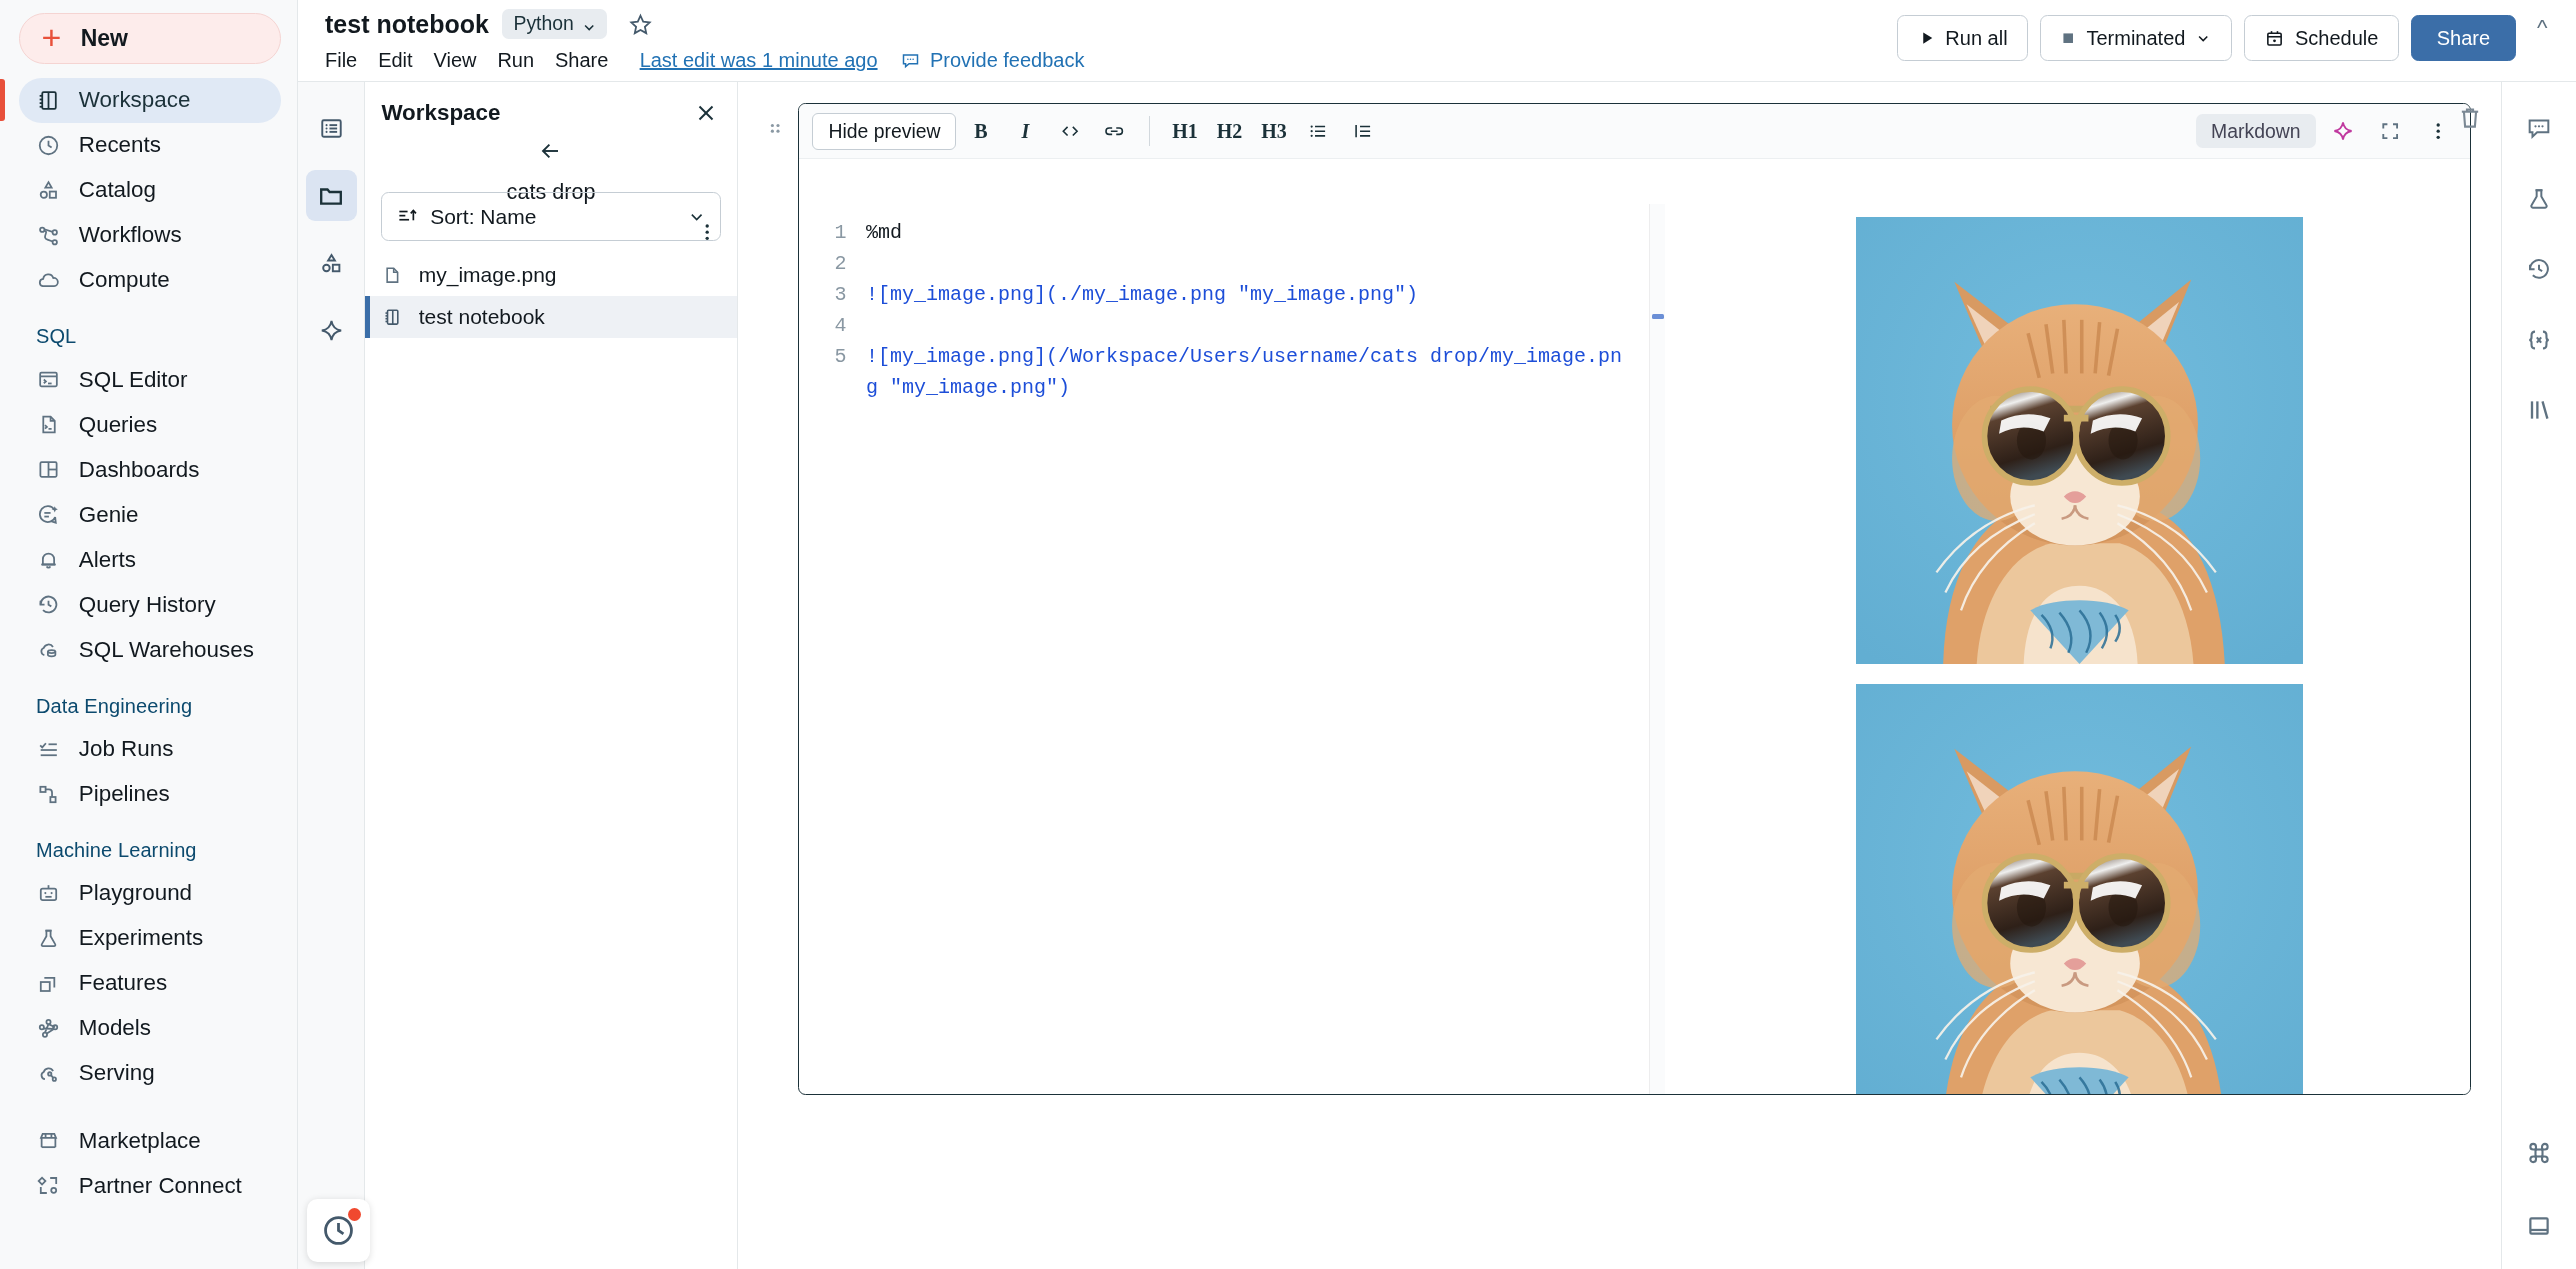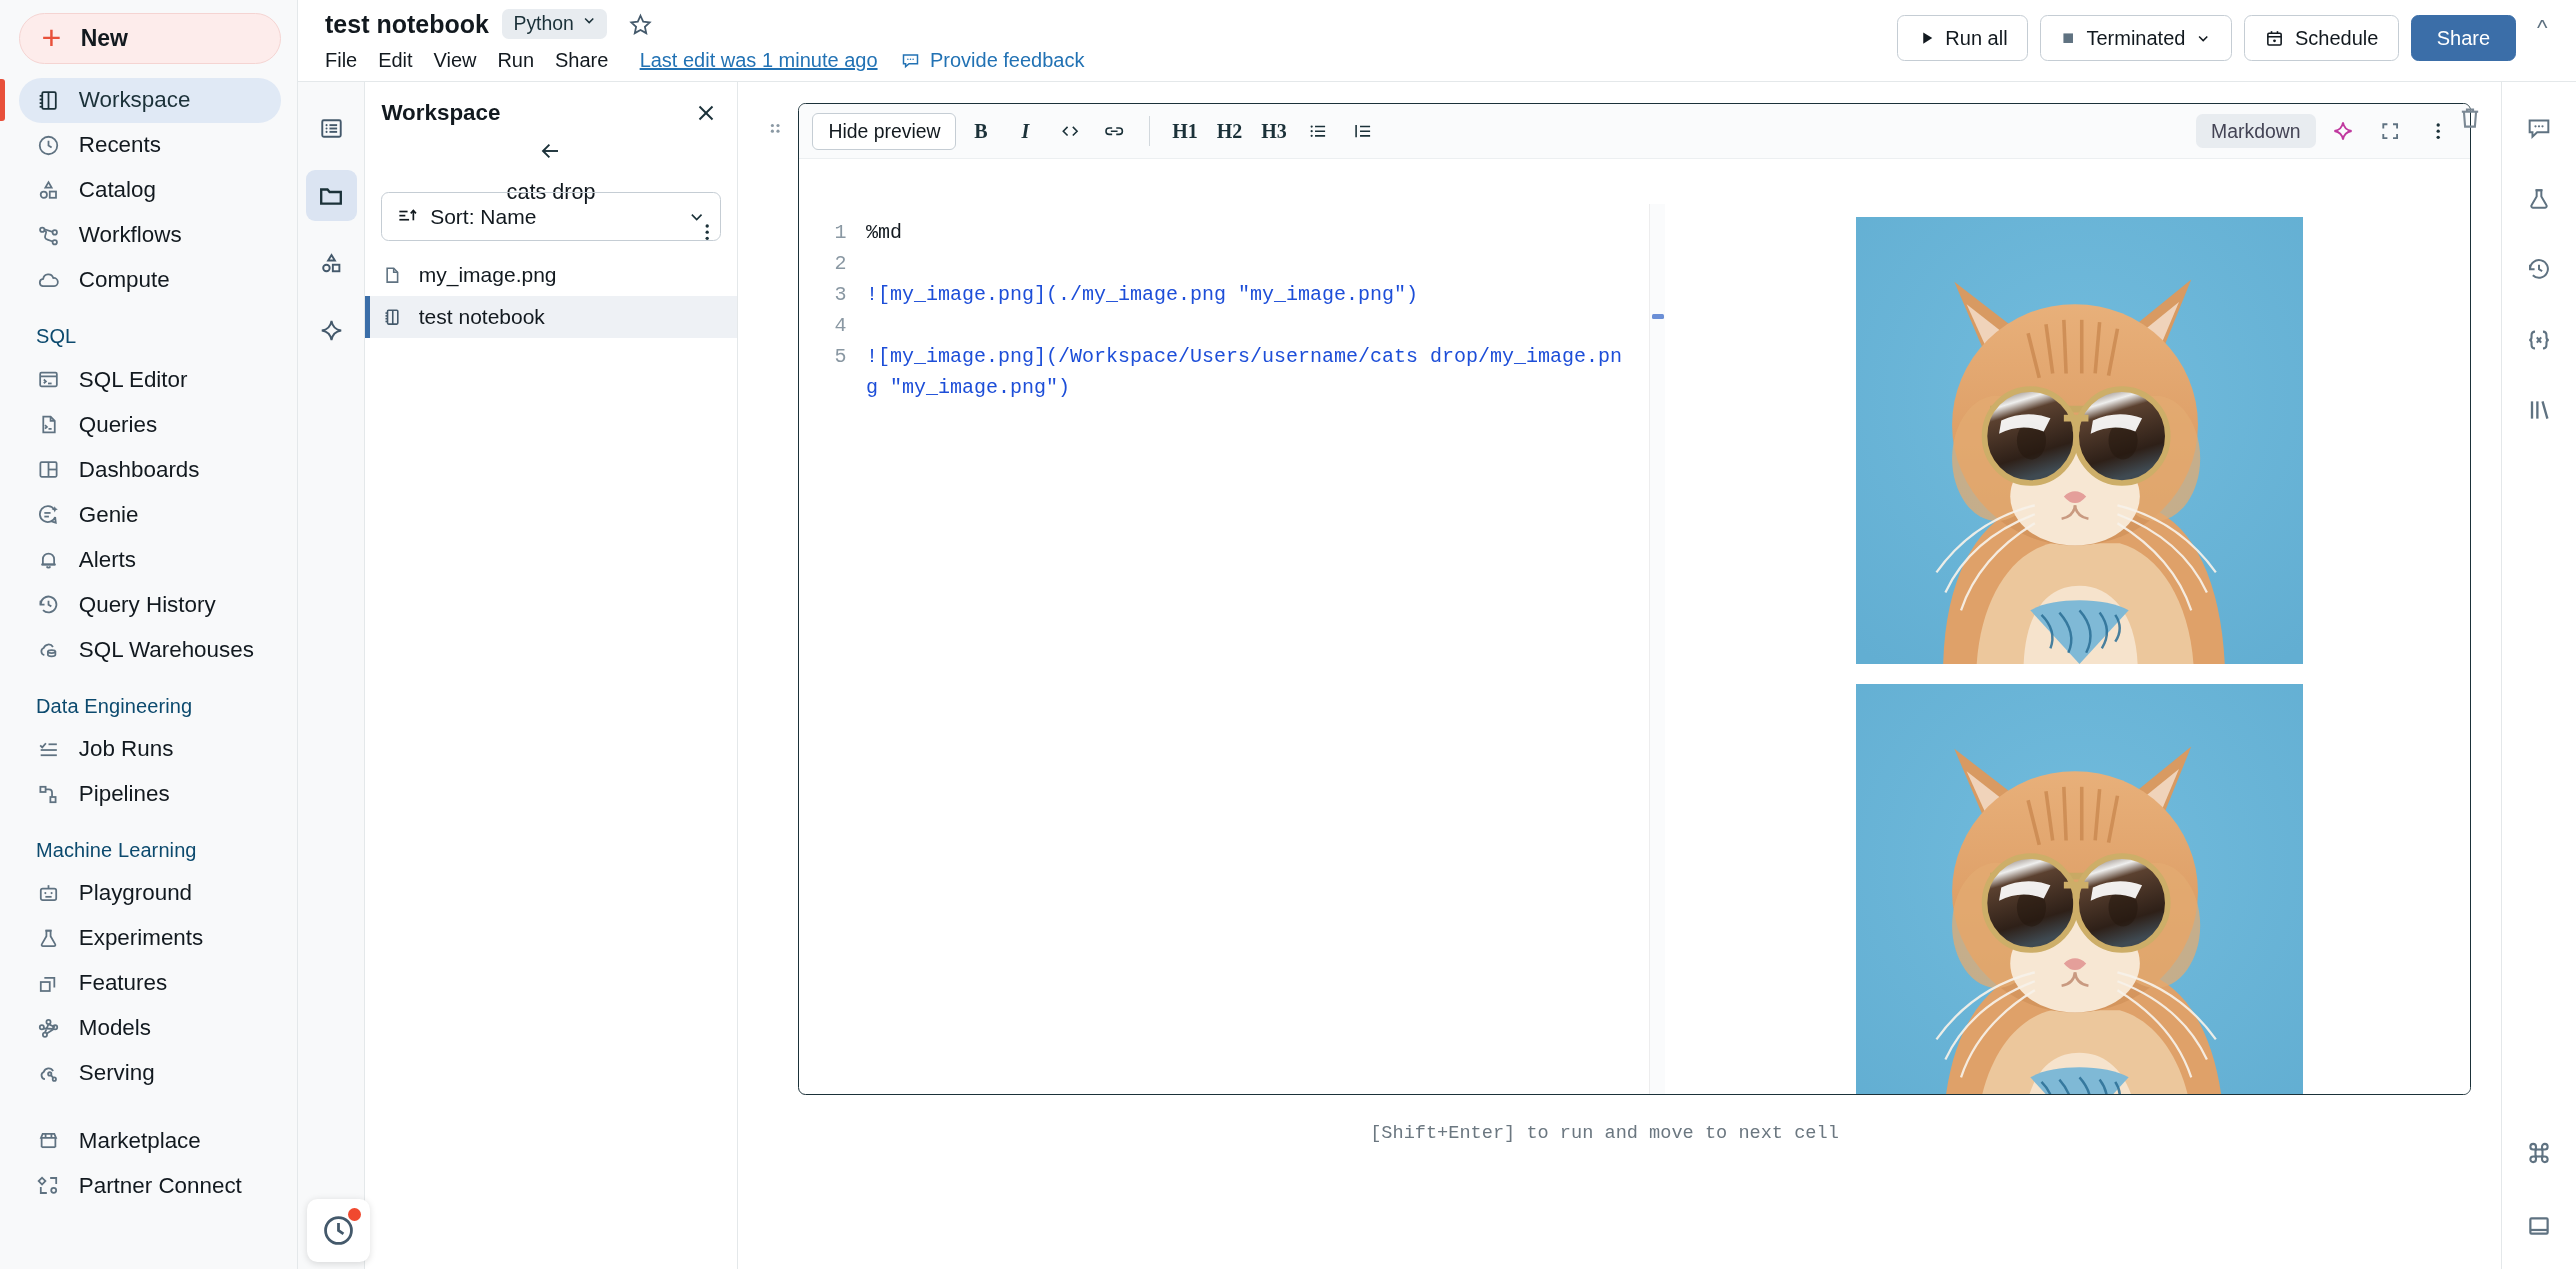--- a/index.html
+++ b/index.html
@@ -63,21 +63,21 @@
   
   .header {
     height: 82px; flex: 0 0 82px; display: flex; align-items: flex-start;
     border-bottom: 0.7px solid #e4e8ea; background: #fff; padding: 0 19.4px 0 27px;
     position: relative;
   }
   .hdr-left { padding-top: 4.5px; }
   .title-row { display: flex; align-items: center; gap: 13.4px; height: 39px; }
   .nb-title { font-size: 25px; font-weight: 700; color: #12191f; }
   .lang-pill {
-    display: flex; align-items: flex-start; gap: 7.5px;
+    display: flex; align-items: flex-end; gap: 7.5px;
     background: #e8ecf0; border-radius: 6.7px; padding: 3px 9.7px 3.7px 11.2px;
     font-size: 19.4px; color: #1b3139; cursor: pointer;
   }
   .star-btn { width: 30px; height: 30px; display:flex; align-items:center; justify-content:center; cursor:pointer; margin-left: 4.5px;}
   .menu-row { display: flex; align-items: center; gap: 0; height: 34px; }
   .menu-row .mi {
     font-size: 20px; color: #12191f; padding: 3px 13.4px 3px 0; margin-right: 7.5px; cursor: pointer;
   }
   .last-edit {
     font-size: 20px; color: #2272b4; text-decoration: underline; cursor: pointer; margin: 0 22.4px 0 10.4px;
@@ -916,21 +916,20 @@
 
         <div class="trash-btn">
           <svg viewBox="0 0 24 24" fill="none" stroke="#7b8894" stroke-width="1.8" width="28" height="28">
             <polyline points="5,6.6 19,6.6"></polyline>
               <path d="M9.4 6.6 V4.8 h5.2 V6.6"></path>
             <path d="M6.8 6.6 L7.8 19.4 h8.4 L17.2 6.6"></path>
           </svg>
         </div>
 
         <div class="hints">
-          <div>[Shift+Enter] to run and move to next cell</div>
         </div>
       </section>
 
       <div class="right-rail">
         <div class="rr-btn">
           <svg viewBox="0 0 24 24" fill="none" stroke="#5f7281" stroke-width="1.7" width="28" height="28">
             <path d="M4 5.6 h16 v10 h-9.6 L6.4 19.4 v-3.8 H4 z"></path>
             <circle cx="9" cy="10.6" r=".95" fill="#5f7281" stroke="none"></circle>
             <circle cx="12" cy="10.6" r=".95" fill="#5f7281" stroke="none"></circle>
             <circle cx="15" cy="10.6" r=".95" fill="#5f7281" stroke="none"></circle>

